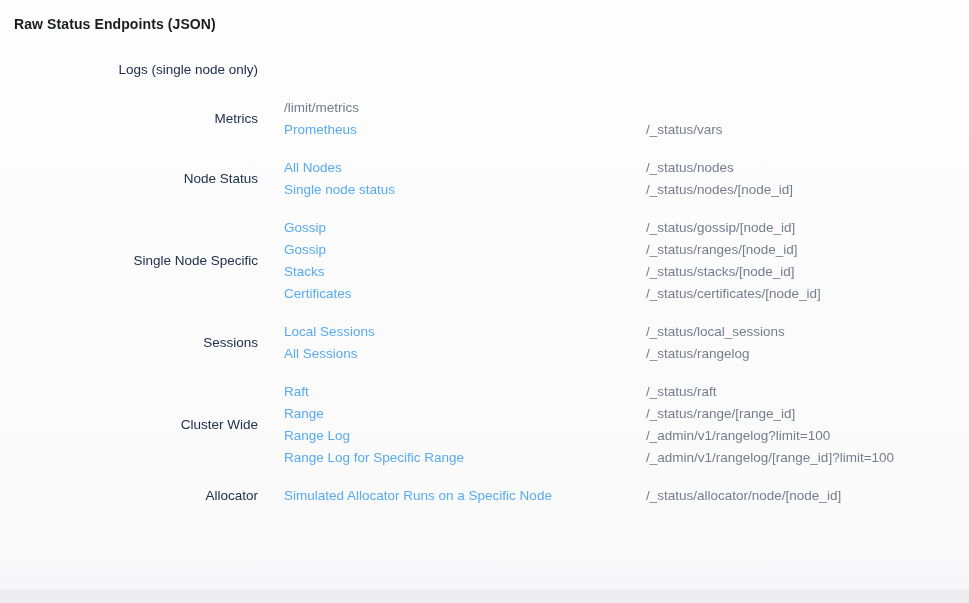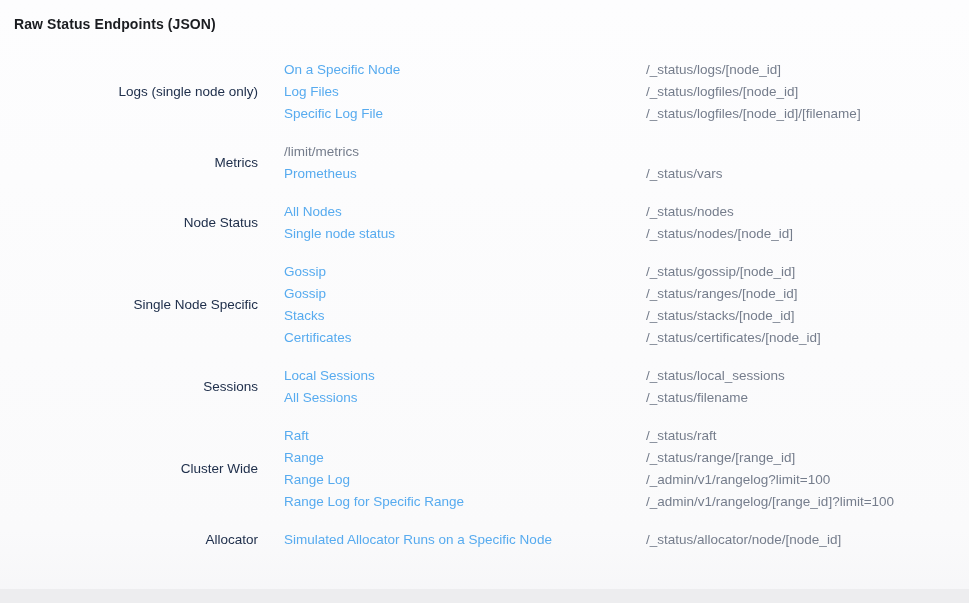--- a/index.html
+++ b/index.html
@@ -70,36 +70,20 @@
   }
 </style>
 </head>
 <body>
 
 <div class="page">
   <h1 class="page-title">Raw Status Endpoints (JSON)</h1>
   <div class="groups" id="groups">
   <div class="group">
     <div class="category">Logs (single node only)</div>
-    <div class="entries">
-  <div class="entry">
-    <a class="link" href="#">On a Specific Node</a>
-    <span class="path">/_status/logs/[node_id]</span>
-  </div>
-
-  <div class="entry">
-    <a class="link" href="#">Log Files</a>
-    <span class="path">/_status/logfiles/[node_id]</span>
-  </div>
-
-  <div class="entry">
-    <a class="link" href="#">Specific Log File</a>
-    <span class="path">/_status/logfiles/[node_id]/[filename]</span>
-  </div>
-</div>
   </div>
 
   <div class="group">
     <div class="category">Metrics</div>
     <div class="entries">
   <div class="entry">
     <span class="path">/limit/metrics</span>
   </div>
 
   <div class="entry">
@@ -152,21 +136,21 @@
   <div class="group">
     <div class="category">Sessions</div>
     <div class="entries">
   <div class="entry">
     <a class="link" href="#">Local Sessions</a>
     <span class="path">/_status/local_sessions</span>
   </div>
 
   <div class="entry">
     <a class="link" href="#">All Sessions</a>
-    <span class="path">/_status/filename</span>
+    <span class="path">/_status/rangelog</span>
   </div>
 </div>
   </div>
 
   <div class="group">
     <div class="category">Cluster Wide</div>
     <div class="entries">
   <div class="entry">
     <a class="link" href="#">Raft</a>
     <span class="path">/_status/raft</span>

